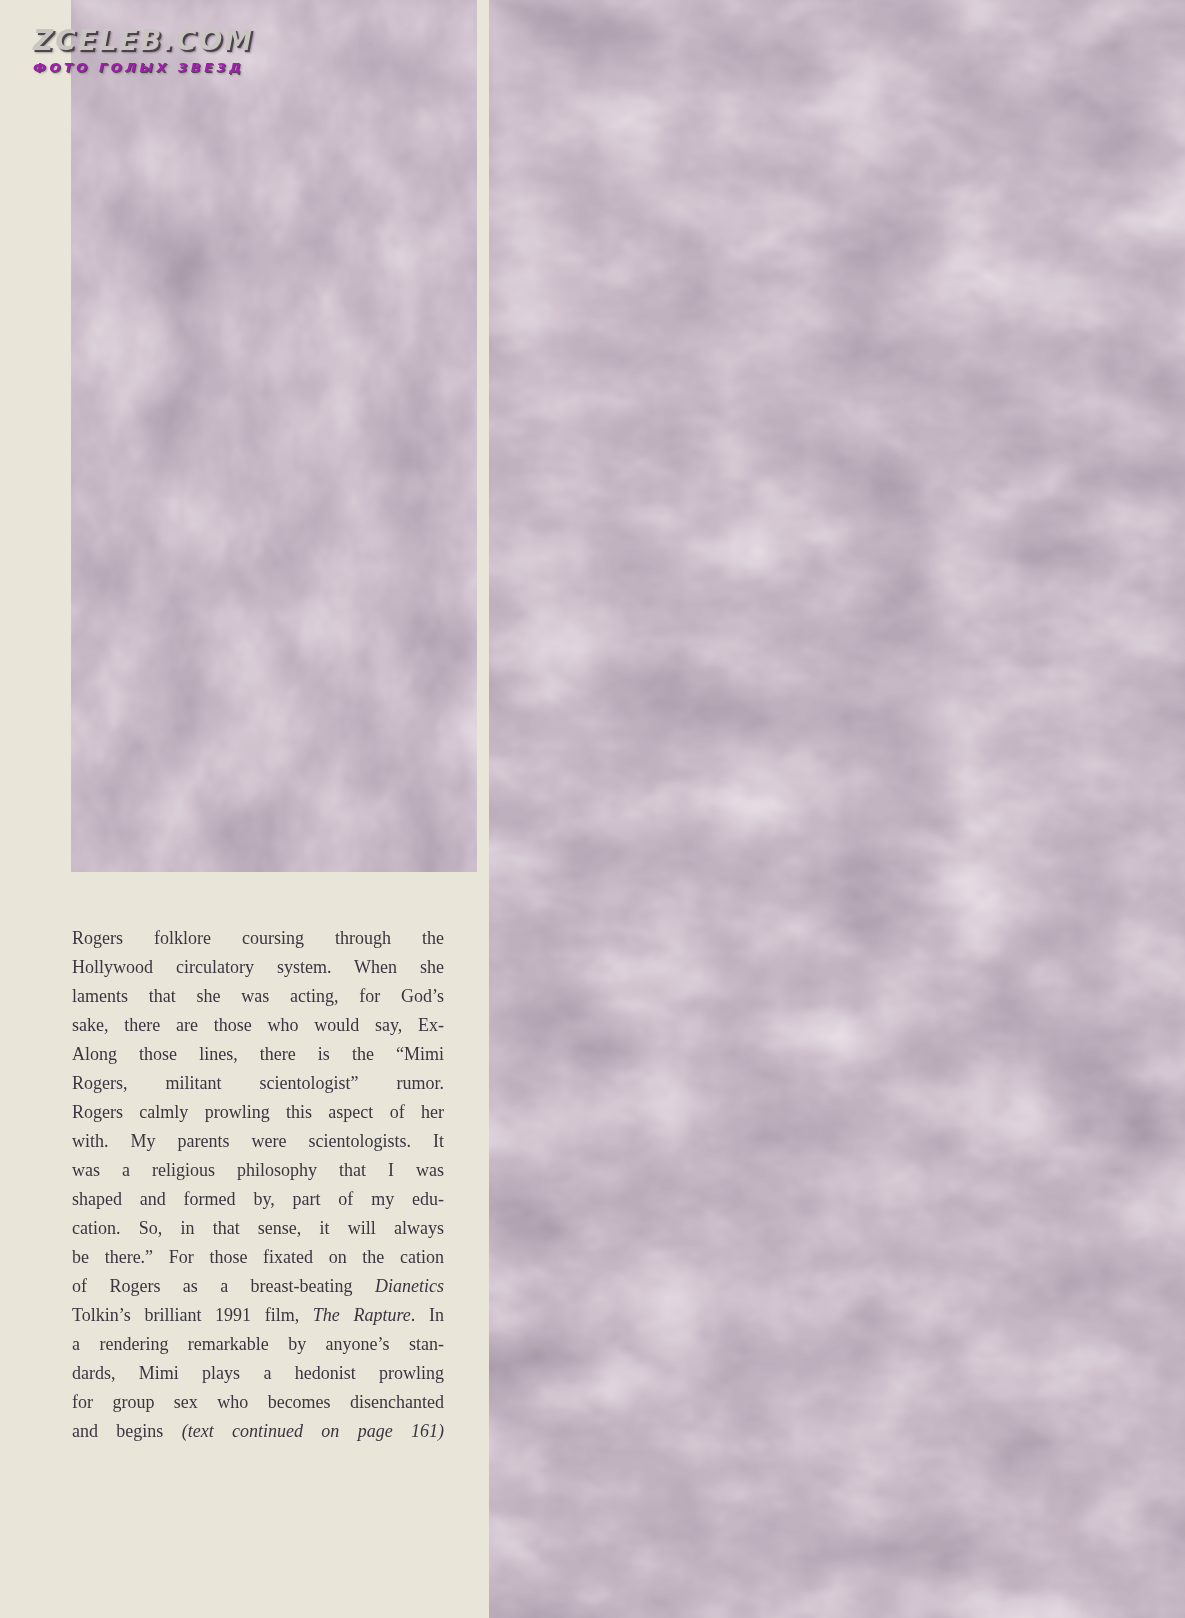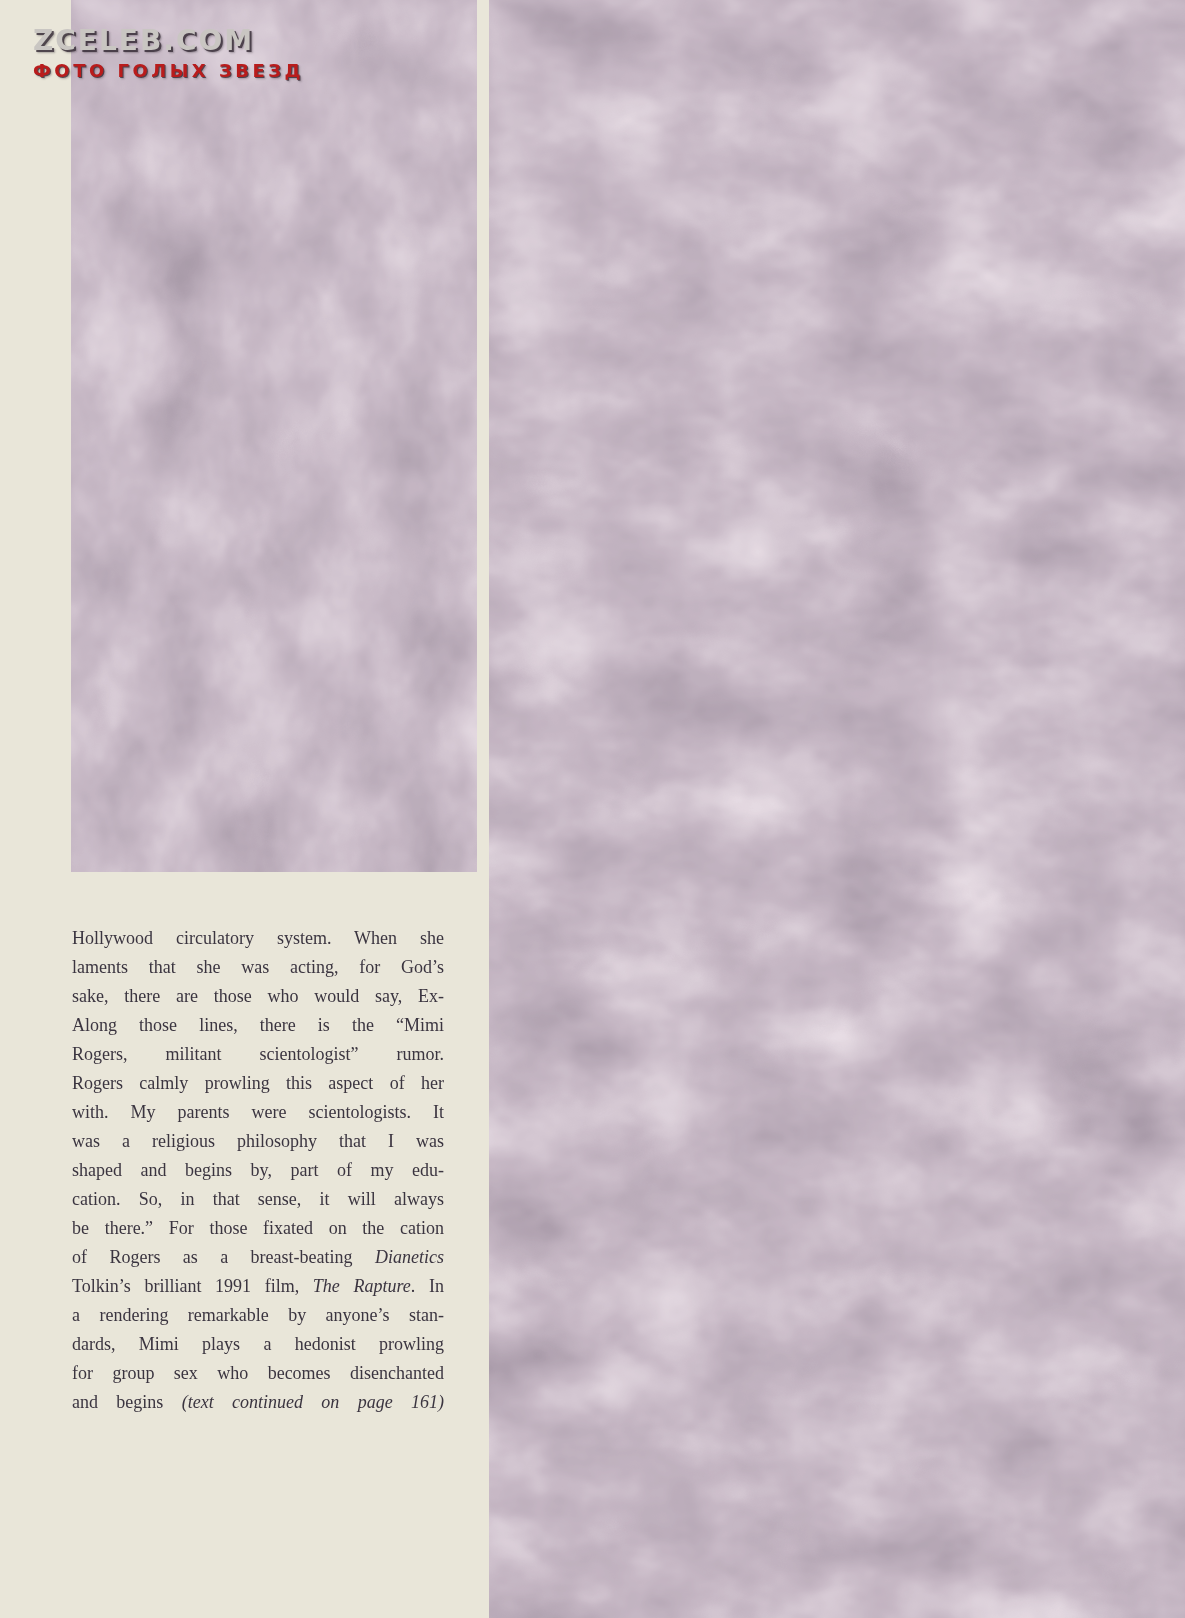--- a/index.html
+++ b/index.html
@@ -39,34 +39,35 @@
     top: 0;
     width: 696px;
     height: 1618px;
   }
   .watermark {
     position: absolute;
     left: 33px;
     top: 24px;
     font-family: "DejaVu Sans", sans-serif;
     pointer-events: none;
+    font-style: italic;
   }
   .wm-site {
     font-size: 28px;
     font-weight: bold;
     letter-spacing: 2px;
     color: #c9c6c2;
     text-shadow: 2px 2px 0 rgba(52, 42, 52, 0.78), 3px 3px 2px rgba(52, 42, 52, 0.35);
   }
   .wm-tagline {
     margin-top: 3px;
-    font-size: 18px;
+    font-size: 13px;
     font-weight: bold;
     letter-spacing: 3.5px;
-    color: #b91c1c;
+    color: #a21caf;
     text-shadow: 1px 1px 0 rgba(52, 42, 52, 0.78), 2px 2px 2px rgba(52, 42, 52, 0.3);
   }
   .article {
     position: absolute;
     left: 72px;
     top: 924px;
     width: 372px;
     font-size: 18px;
     line-height: 29px;
     color: var(--ink);
@@ -114,29 +115,30 @@
       <rect x="0" y="0" width="696" height="1618" filter="url(#waterB)"></rect>
     </svg>
   </div>
 
   <div class="watermark">
     <div class="wm-site">ZCELEB.COM</div>
     <div class="wm-tagline">ФОТО ГОЛЫХ ЗВЕЗД</div>
   </div>
 
   <div class="article">
+      <div class="line"><span>Rogers folklore coursing through the</span></div>
       <div class="line"><span>Hollywood circulatory system. When she</span></div>
       <div class="line"><span>laments that she was acting, for God’s</span></div>
       <div class="line"><span>sake, there are those who would say, Ex-</span></div>
       <div class="line"><span>Along those lines, there is the “Mimi</span></div>
       <div class="line"><span>Rogers, militant scientologist” rumor.</span></div>
       <div class="line"><span>Rogers calmly prowling this aspect of her</span></div>
       <div class="line"><span>with. My parents were scientologists. It</span></div>
       <div class="line"><span>was a religious philosophy that I was</span></div>
-      <div class="line"><span>shaped and begins by, part of my edu-</span></div>
+      <div class="line"><span>shaped and formed by, part of my edu-</span></div>
       <div class="line"><span>cation. So, in that sense, it will always</span></div>
       <div class="line"><span>be there.” For those fixated on the cation</span></div>
       <div class="line"><span>of Rogers as a breast-beating </span><i>Dianetics</i></div>
       <div class="line"><span>Tolkin’s brilliant 1991 film, </span><i>The Rapture</i><span>. In</span></div>
       <div class="line"><span>a rendering remarkable by anyone’s stan-</span></div>
       <div class="line"><span>dards, Mimi plays a hedonist prowling</span></div>
       <div class="line"><span>for group sex who becomes disenchanted</span></div>
       <div class="line"><span>and begins </span><i>(text continued on page 161)</i></div>
     </div>
 

